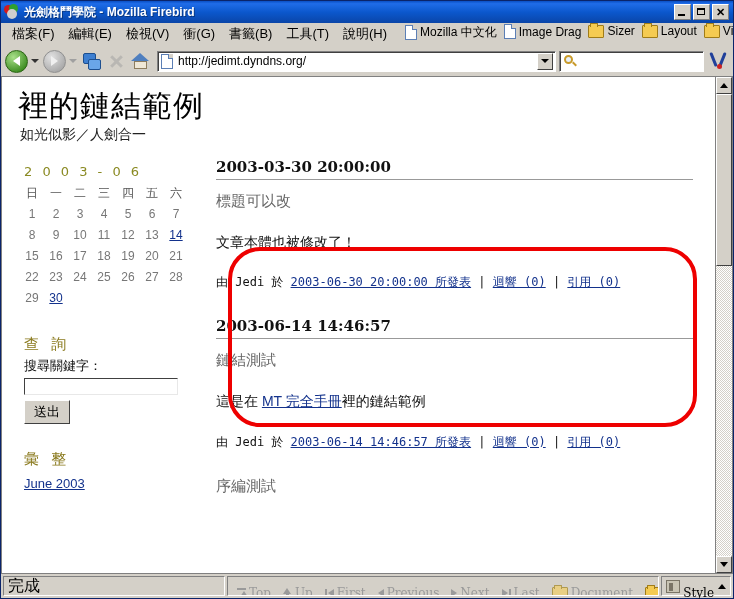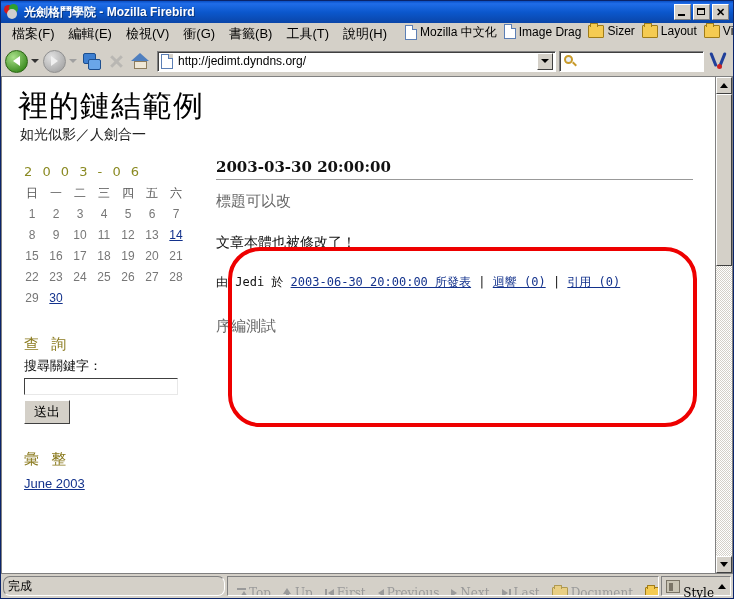--- a/index.html
+++ b/index.html
@@ -469,21 +469,21 @@
     gap: 2px;
   }
   .st-panel {
     border: 1px solid;
     border-color: #808080 #ffffff #ffffff #808080;
     display: flex;
     align-items: center;
     box-sizing: border-box;
     padding: 0 4px;
   }
-  .st-msg { width: 222px; flex: 0 0 auto; font-size: 12px; color: #000; border-radius: 7px; }
+  .st-msg { width: 222px; flex: 0 0 auto; font-size: 16px; color: #000; }
   .st-nav { flex: 1 1 auto; display: flex; align-items: center; gap: 2px; overflow: hidden; }
   .stitem {
     display: inline-flex; align-items: center;
     font-size: 12px;
     color: #9a9a9a;
     padding: 0 5px;
     white-space: nowrap;
     font-family: "DejaVu Serif", serif;
     margin-top: 14px;
   }
@@ -705,20 +705,30 @@
               <div class="entry-date">2003-03-30 20:00:00</div>
               <div class="entry-title">標題可以改</div>
               <div class="entry-body">
                 <span>文章本體也被修改了！</span>
               </div>
               <div class="entry-foot">
                 <span>由 Jedi 於 </span><a href="#">2003-06-30 20:00:00 所發表</a><span class="sep"> | </span><a href="#">迴響 (0)</a><span class="sep"> | </span><a href="#">引用 (0)</a>
               </div>
             </div>
 
+            <div class="entry">
+              <div class="entry-date">2003-06-14 14:46:57</div>
+              <div class="entry-title">鏈結測試</div>
+              <div class="entry-body">
+                <span>這是在 </span><a href="#">MT 完全手冊</a><span>裡的鏈結範例</span>
+              </div>
+              <div class="entry-foot">
+                <span>由 Jedi 於 </span><a href="#">2003-06-14 14:46:57 所發表</a><span class="sep"> | </span><a href="#">迴響 (0)</a><span class="sep"> | </span><a href="#">引用 (0)</a>
+              </div>
+            </div>
 
             <div class="entry">
               <div class="entry-title">序編測試</div>
             </div>
 
           </div>
         </div>
       </div>
 
       <div class="annot"></div>

